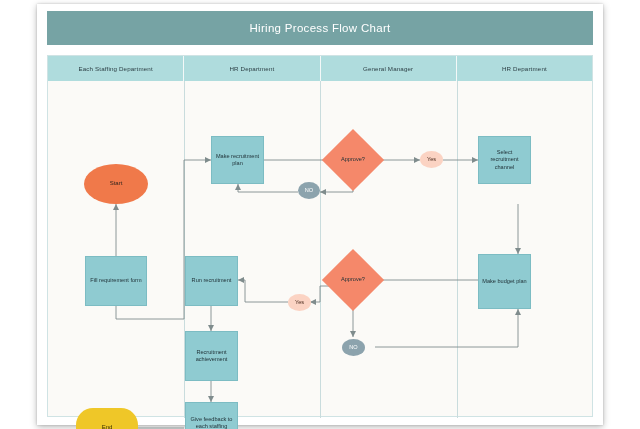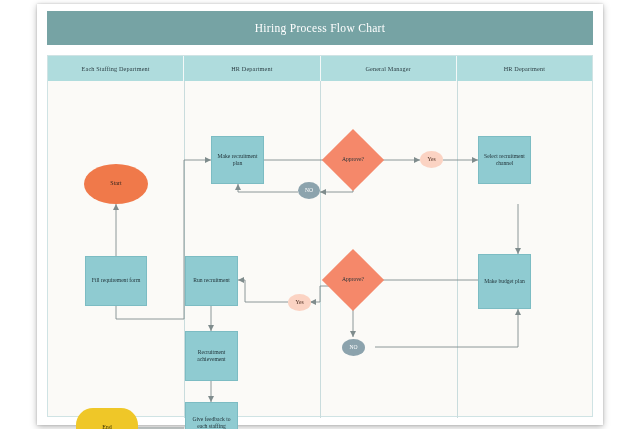--- a/index.html
+++ b/index.html
@@ -2,21 +2,21 @@
 <html><head>
 <meta charset="utf-8">
 <style>
   html,body{margin:0;padding:0;}
   body{
     width:640px;height:429px;
     background:#ffffff;
     font-family:"Liberation Sans","DejaVu Sans",sans-serif;
     overflow:hidden;
   }
-  #stage{position:relative;width:640px;height:389px;font-family:Liberation Serif, serif;}
+  #stage{position:relative;width:640px;height:389px;}
 
   
   .card{
     position:absolute;left:37px;top:4px;width:566px;height:421px;
     background:#ffffff;
     box-shadow:0 2px 7px rgba(0,0,0,.28), 0 0 2px rgba(0,0,0,.18);
   }
 
   
   .titlebar{

